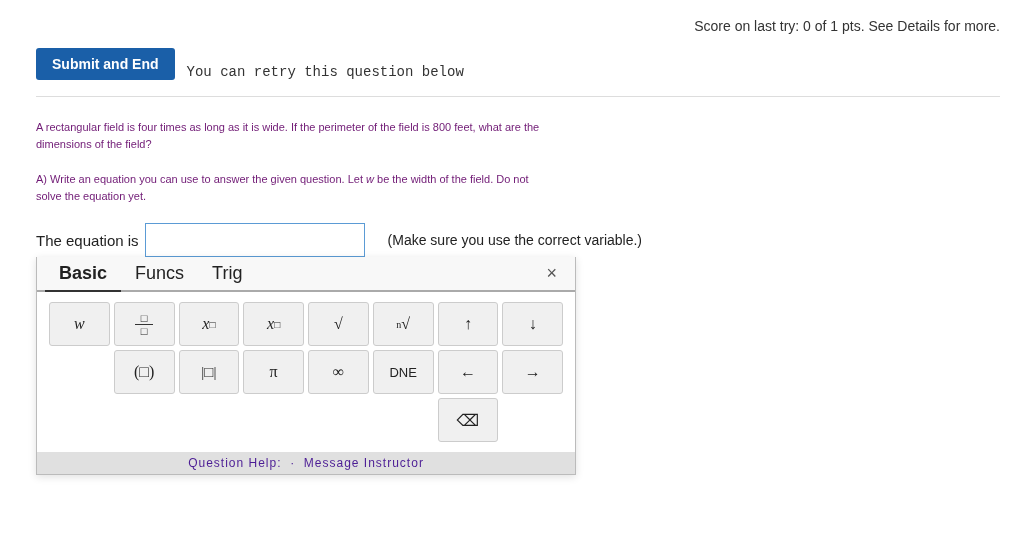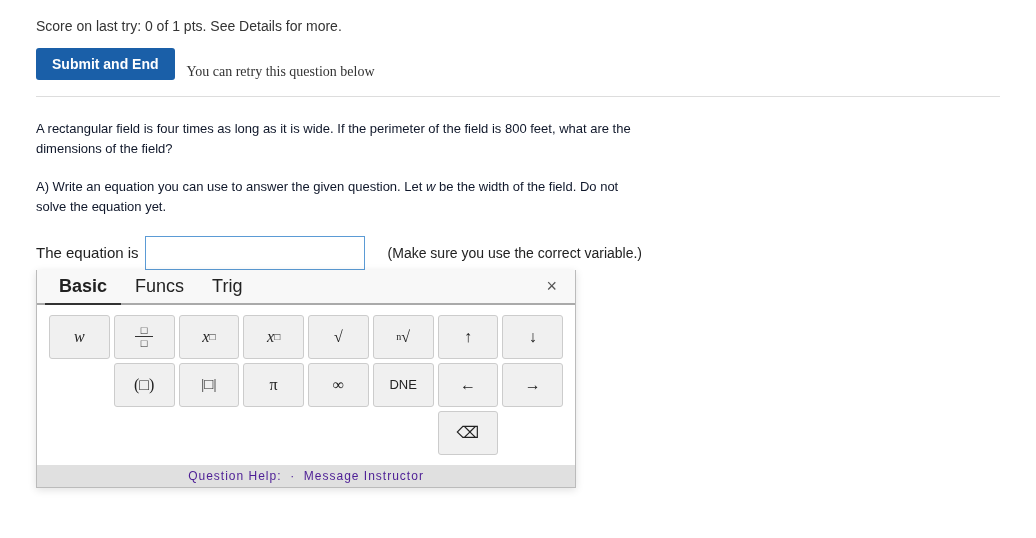--- a/index.html
+++ b/index.html
@@ -17,20 +17,21 @@
       width: 1036px;
       min-height: 538px;
       padding: 18px 36px 18px 36px;
       position: relative;
     }
     .score-line {
       font-size: 14px;
       color: #333;
       margin-bottom: 14px;
       font-family: Arial, sans-serif;
+      text-align: right;
     }
     .submit-row {
       display: flex;
       align-items: flex-end;
       gap: 12px;
       margin-bottom: 22px;
       padding-bottom: 16px;
       border-bottom: 1px solid #ddd;
     }
     .submit-btn {
@@ -41,25 +42,25 @@
       font-size: 14px;
       font-weight: bold;
       border-radius: 3px;
       cursor: pointer;
       font-family: Arial, sans-serif;
       white-space: nowrap;
     }
     .retry-text {
       font-size: 14px;
       color: #333;
-      font-family: Liberation Serif, serif;
+      font-family: Liberation Mono, monospace;
     }
     .question-text {
-      font-size: 13px;
-      color: #0f172a;
+      font-size: 11px;
+      color: #701a75;
       line-height: 1.55;
       margin-bottom: 18px;
       font-family: Arial, sans-serif;
     }
     .equation-row {
       display: flex;
       align-items: center;
       gap: 6px;
       margin-bottom: 0;
       font-family: Arial, sans-serif;

